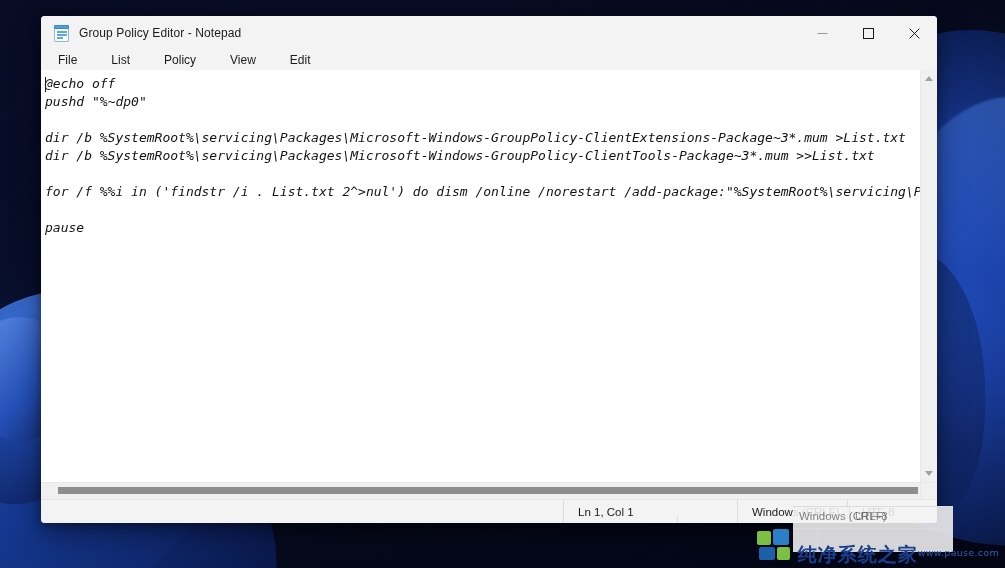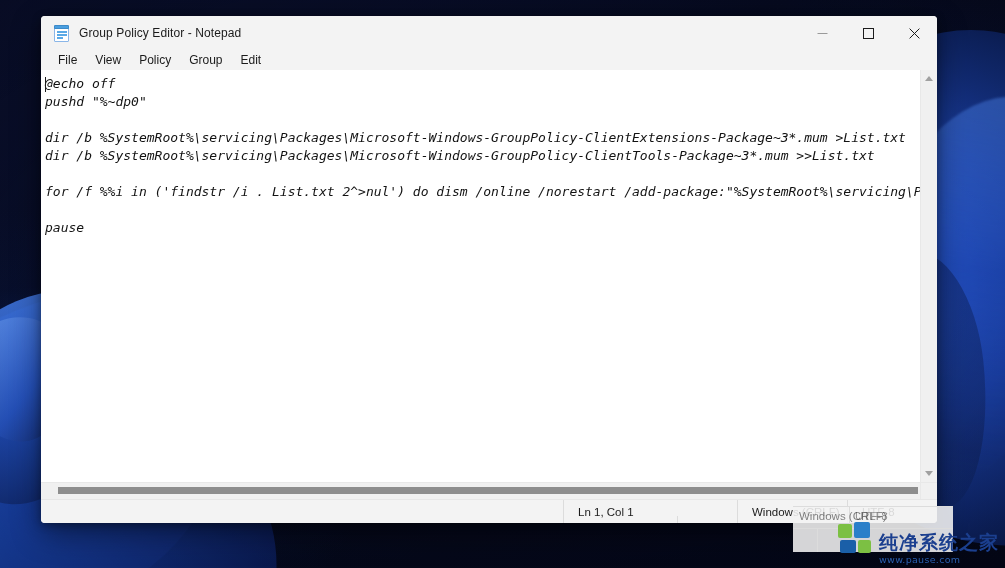--- a/index.html
+++ b/index.html
@@ -117,21 +117,21 @@
   .wc {
     width:46px; height:34px; display:flex; align-items:center; justify-content:center;
     cursor:default;
   }
   .wc svg { display:block; }
 
   
   .menubar {
     height:20px; flex:0 0 20px;
     display:flex; align-items:center;
-    padding-left:8px; gap:0;
+    padding-left:8px; gap:16px;
     background:#f3f3f3;
   }
   .menu-item {
     font-size:12px; color:#1b1b1b;
     padding:1px 9px; border-radius:3px; cursor:default;
     line-height:16px;
   }
 
   
   .editor-wrap {
@@ -219,21 +219,21 @@
     position:absolute; right:6px; bottom:4px;
     display:flex; align-items:center; gap:7px;
     pointer-events:none;
   }
   .wm-logo { position:relative; width:34px; height:32px; flex:0 0 34px; }
   .wm-sq { position:absolute; border-radius:2px; }
   .wm-a { left:0;   top:2px;  width:14px; height:14px; background:#7cc043; }
   .wm-b { left:16px;top:0;    width:16px; height:16px; background:#2a7fc9; }
   .wm-c { left:2px; top:18px; width:16px; height:13px; background:#1a5fa8; }
   .wm-d { left:20px;top:18px; width:13px; height:13px; background:#7cc043; }
-  .wm-txt { display:flex; flex-direction:column; line-height:1;margin-top:20px; }
+  .wm-txt { display:flex; flex-direction:row; line-height:1;margin-top:20px; }
   .wm-cn {
     font-size:19px; font-weight:bold; color:#1b3f8f; letter-spacing:1px;
     font-family:"DejaVu Sans", sans-serif;
   }
   .wm-url {
     font-size:9.5px; color:#2a5fb0; letter-spacing:.3px; margin-top:3px;
     font-family:"DejaVu Sans", sans-serif;
   }
 </style>
 </head>
@@ -277,23 +277,23 @@
         <svg width="11" height="11" viewBox="0 0 11 11">
           <line x1="0.6" y1="0.6" x2="10.4" y2="10.4" stroke="#1b1b1b" stroke-width="1"></line>
           <line x1="10.4" y1="0.6" x2="0.6" y2="10.4" stroke="#1b1b1b" stroke-width="1"></line>
         </svg>
       </div>
     </div>
   </div>
 
   <div class="menubar">
     <div class="menu-item">File</div>
+    <div class="menu-item">List</div>
+    <div class="menu-item">Policy</div>
     <div class="menu-item">View</div>
-    <div class="menu-item">Policy</div>
-    <div class="menu-item">Group</div>
     <div class="menu-item">Edit</div>
   </div>
 
   <div class="editor-wrap">
     <div class="editor-row">
       <div class="editor">
         <div class="caret"></div>
         <pre class="code">@echo off
 pushd "%~dp0"
 

